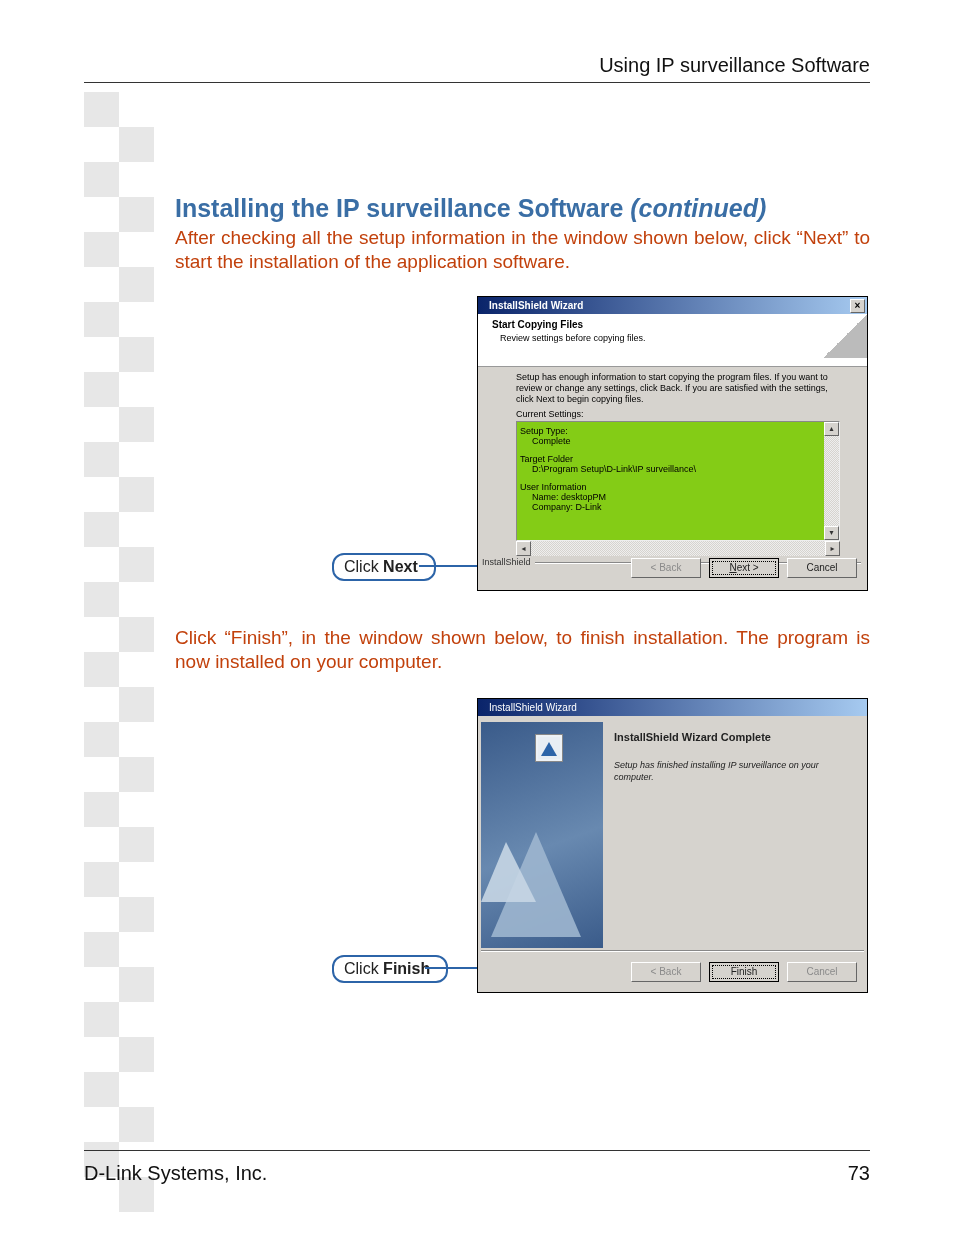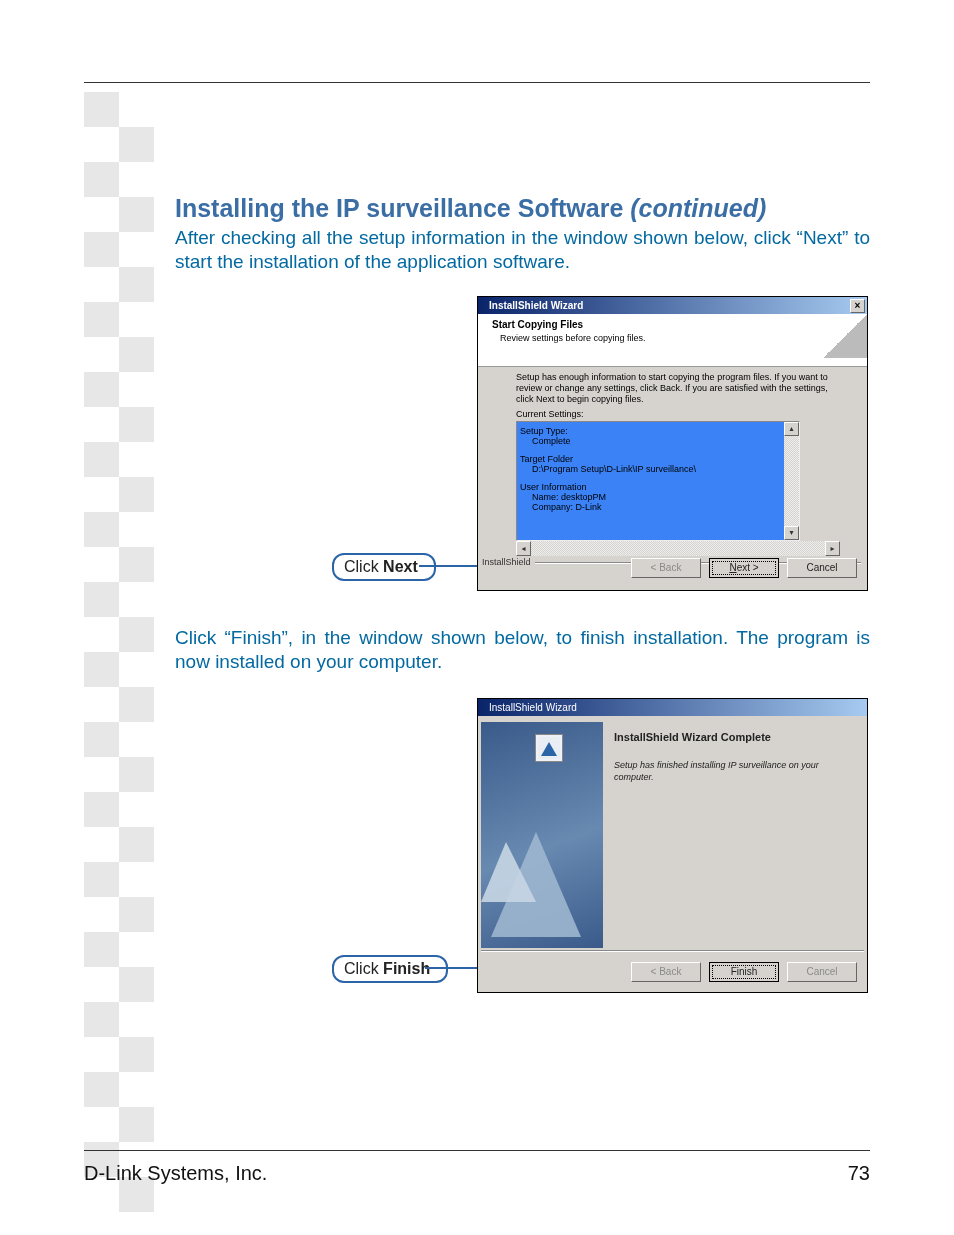--- a/index.html
+++ b/index.html
@@ -77,21 +77,21 @@
     font-style: italic;
   }
 
   
   .para {
     position: absolute;
     left: 175px;
     right: 84px;
     font-size: 19px;
     line-height: 24px;
-    color: #0369a1;
+    color: #c2410c;
     text-align: justify;
   }
   #p1 { top: 226px; }
   #p2 { top: 626px; }
 
   
   .pill {
     position: absolute;
     border: 2px solid #2c64a8;
     border-radius: 12px;
@@ -181,22 +181,22 @@
     left: 38px; top: 5px; right: 24px;
     line-height: 11px;
   }
   .wiz1-curr {
     position: absolute;
     left: 38px; top: 42px;
   }
   .settings-box {
     position: absolute;
     left: 38px; top: 54px;
-    width: 284px; height: 120px;
-    background: #3b82f6;
+    width: 324px; height: 120px;
+    background: #84cc16;
     border-top: 1px solid #888;
     border-left: 1px solid #888;
     border-right: 1px solid #eee;
     border-bottom: 1px solid #eee;
     font-size: 9px;
     color: #000;
     padding: 2px 3px;
     box-sizing: border-box;
     overflow: hidden;
   }
@@ -319,20 +319,21 @@
     border-top: 1px solid #fff;
     box-shadow: 0 -1px 0 #888;
   }
 
 </style>
 </head>
 <body>
 
 <div class="page">
 
+  <div class="hdr-right">Using IP surveillance Software</div>
   <div class="hdr-rule"></div>
 
   <div class="checker" id="checker">
       <div class="cell" style="left: 0px; top: 0px;"></div>
       <div class="cell" style="left: 35px; top: 35px;"></div>
       <div class="cell" style="left: 0px; top: 70px;"></div>
       <div class="cell" style="left: 35px; top: 105px;"></div>
       <div class="cell" style="left: 0px; top: 140px;"></div>
       <div class="cell" style="left: 35px; top: 175px;"></div>
       <div class="cell" style="left: 0px; top: 210px;"></div>

